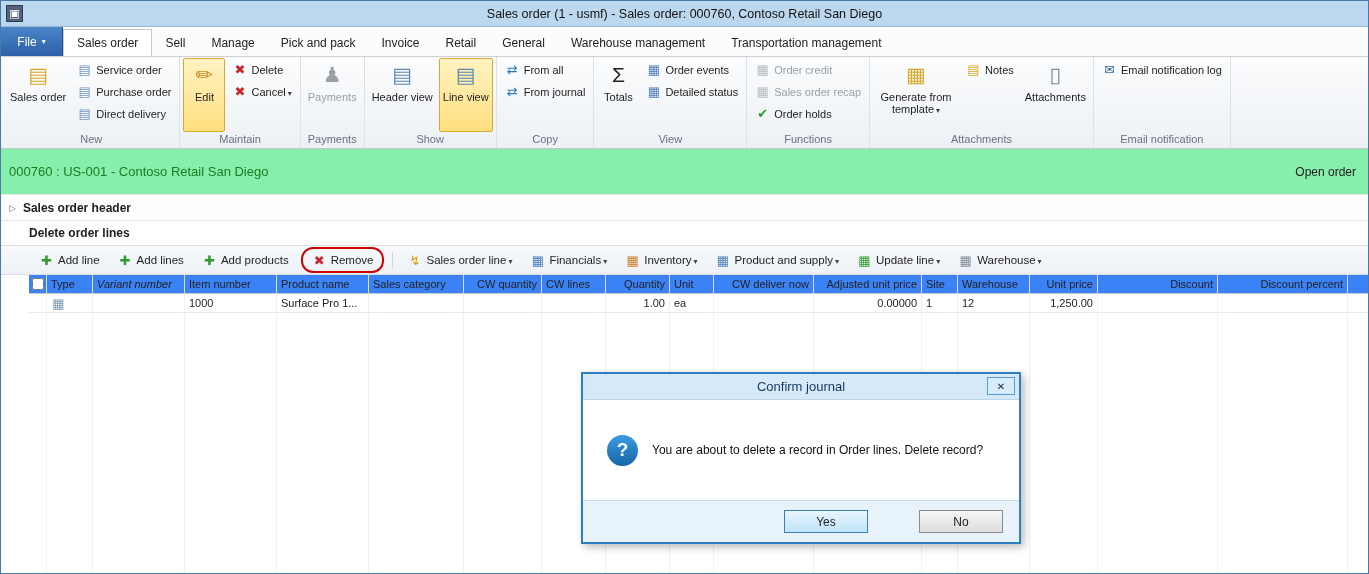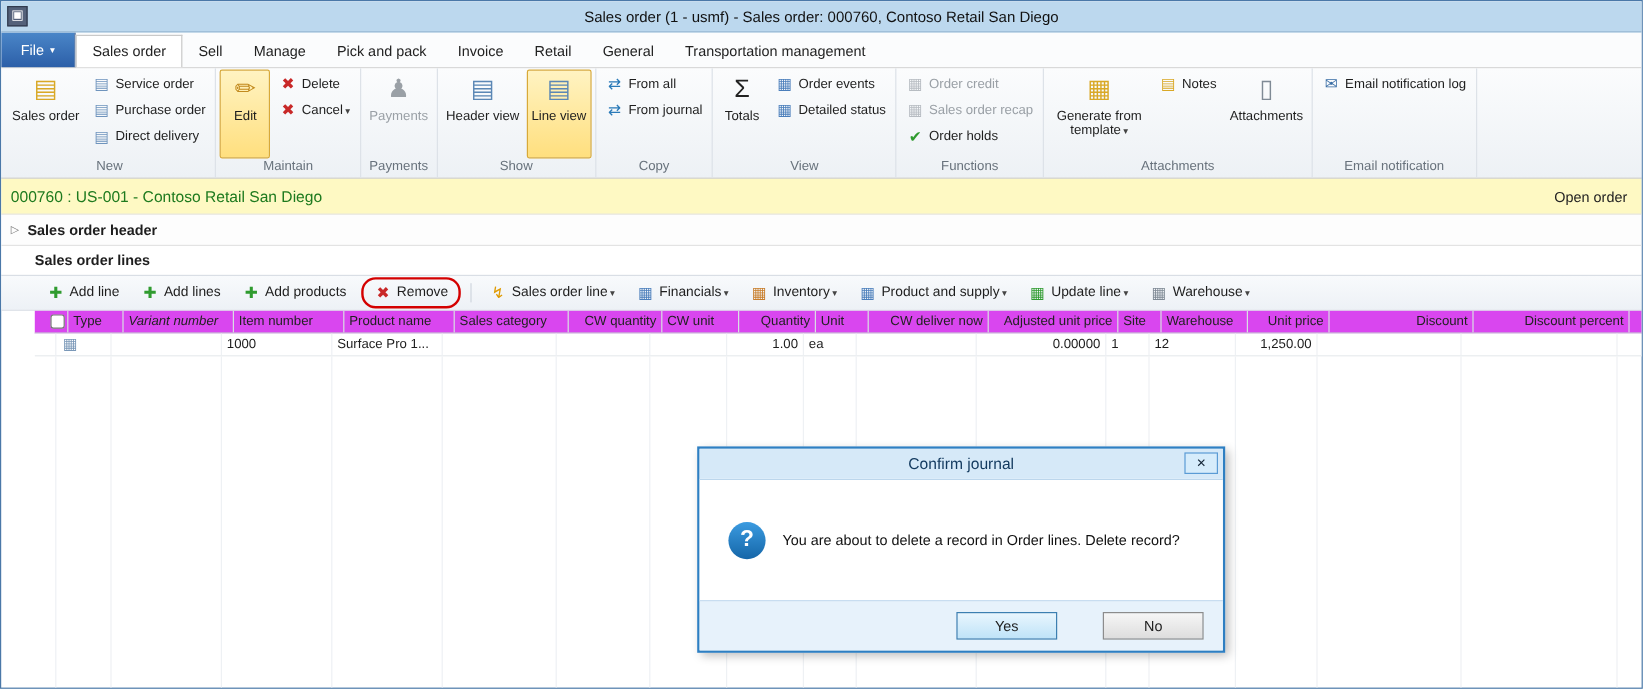--- a/index.html
+++ b/index.html
@@ -35,53 +35,53 @@
   .btn-big { min-width:42px; max-width:86px; height:74px; display:flex; flex-direction:column; align-items:center; padding:3px 3px 0; font-size:11px; line-height:12px; text-align:center; border:1px solid transparent; }
   .btn-big .bic { height:26px; font-size:21px; line-height:26px; margin-bottom:3px; }
   .btn-big.active { background:linear-gradient(#fff3c2,#ffdf7e); border-color:#d8a938; border-radius:2px; }
   .btn-big.disabled, .btn-small.disabled { color:#9aa0a6; }
   .rstack { display:flex; flex-direction:column; gap:1px; padding-top:1px; }
   .btn-small { display:flex; align-items:center; gap:4px; height:21px; padding:0 5px; font-size:11px; white-space:nowrap; }
   .sic { width:15px; font-size:13px; text-align:center; flex:none; }
   .caret { font-size:8px; margin-left:2px; color:#444; }
 
   
-  .recordbar { height:30px; display:flex; align-items:center; justify-content:space-between; padding:0 12px 0 8px; border-bottom:1px solid #e3e3e3; background:#fef9c3; }
+  .recordbar { height:46px; display:flex; align-items:center; justify-content:space-between; padding:0 12px 0 8px; border-bottom:1px solid #e3e3e3; background:#86efac; }
   .record-info { color:#1e7a1e; font-size:13px; }
   .open-order { font-size:12px; color:#222; }
   .section-hdr { height:26px; display:flex; align-items:center; gap:7px; padding-left:8px; border-bottom:1px solid #e3e3e3; background:#fdfdfd; font-weight:bold; font-size:12px; }
   .expander { color:#777; font-size:9px; }
   .lines-title { height:24px; display:flex; align-items:center; padding-left:28px; font-weight:bold; font-size:12px; background:#fff; }
 
   
   .toolbar { height:30px; background:linear-gradient(#f8fafc,#edf1f6); border-top:1px solid #d9dee5; border-bottom:1px solid #d9dee5; display:flex; align-items:center; padding-left:32px; gap:6px; }
   .tbtn { display:flex; align-items:center; gap:4px; font-size:11.5px; padding:2px 6px; height:22px; }
   .oval { border:2px solid #d40000; border-radius:12px; padding:0 3px; display:flex; align-items:center; }
   .tsep { width:1px; height:16px; background:#cfd6de; margin:0 2px; }
 
   
   .grid { padding-left:28px; }
-  .grid-header { display:flex; height:19px; background:#d946ef; border-bottom:1px solid #c3cad1;justify-content:center; }
+  .grid-header { display:flex; height:19px; background:#3b82f6; border-bottom:1px solid #c3cad1; }
   .gh-cell { font-size:11px; color:#222; padding:0 4px; border-right:1px solid #d9dee3; display:flex; align-items:center; }
   .grid-row { display:flex; height:19px; border-bottom:1px solid #e8ebee; background:#fff; }
   .gr-cell { font-size:11px; padding:0 4px; border-right:1px solid #eef1f4; display:flex; align-items:center; overflow:hidden; white-space:nowrap; }
   .l { justify-content:flex-start; } .r { justify-content:flex-end; } .c { justify-content:center; }
   .grid-empty { display:flex; height:278px; }
   .ge-col { border-right:1px solid #eef1f4; height:100%; }
   input[type=checkbox] { width:12px; height:12px; margin:0; }
 
   
   .dialog { position:absolute; left:580px; top:371px; width:440px; height:172px; background:#fff; border:2px solid #2e7fc2; box-shadow:3px 3px 8px rgba(0,0,0,.28); z-index:10; display:flex; flex-direction:column; }
   .dialog-titlebar { height:25px; background:#d6e9f8; position:relative; display:flex; align-items:center; justify-content:center; flex:none; }
   .dialog-title { font-size:13px; color:#12395e; }
   .dialog-close { position:absolute; right:4px; top:3px; width:28px; height:18px; background:#d6ecfb; border:1px solid #5a9bd5; font-size:10px; line-height:15px; text-align:center; color:#123; }
   .dialog-body { flex:1; background:#fff; border-top:1px solid #bcd6ec; display:flex; align-items:center; gap:14px; padding:0 24px; }
   .qicon { width:31px; height:31px; border-radius:50%; background:linear-gradient(#3b9be0,#1566a8); color:#fff; font-weight:bold; font-size:19px; display:flex; align-items:center; justify-content:center; flex:none; }
   .dialog-message { font-size:12px; color:#111; }
-  .dialog-footer { height:42px; background:#e7f2fb; border-top:1px solid #c8ddf0; display:flex; align-items:center; justify-content:flex-end; gap:5px; padding-right:16px; flex:none; }
+  .dialog-footer { height:42px; background:#e7f2fb; border-top:1px solid #c8ddf0; display:flex; align-items:center; justify-content:flex-end; gap:18px; padding-right:16px; flex:none; }
   .btn-yes { width:84px; height:23px; background:linear-gradient(#e9f6fe,#bfe3f8); border:1px solid #3c7fb1; font-size:12px; }
   .btn-no  { width:84px; height:23px; background:linear-gradient(#f6f6f6,#dddddd); border:1px solid #8c8c8c; font-size:12px;margin-left:33px; }
 </style>
 </head>
 <body>
 
 <div class="titlebar">
   <div class="app-icon">▣</div>
   <div class="titlebar-title">Sales order (1 - usmf) - Sales order: 000760, Contoso Retail San Diego</div>
 </div>
@@ -92,20 +92,21 @@
     <span class="fcaret">▾</span>
   </button>
   <div style="display:flex;">
       <div class="tab active">Sales order</div>
       <div class="tab">Sell</div>
       <div class="tab">Manage</div>
       <div class="tab">Pick and pack</div>
       <div class="tab">Invoice</div>
       <div class="tab">Retail</div>
       <div class="tab">General</div>
+      <div class="tab">Warehouse management</div>
       <div class="tab">Transportation management</div>
     </div>
 </div>
 
 <div class="ribbon">
     <div class="rgroup">
       <div class="rgroup-content">
         <button class="btn-big">
           <span class="bic" style="color: rgb(217, 168, 38);">▤</span>
           <span>Sales order</span>
@@ -257,21 +258,21 @@
   <span class="record-info">000760 : US-001 - Contoso Retail San Diego</span>
   <span class="open-order">Open order</span>
 </div>
 
 <div class="section-hdr">
   <span class="expander">▷</span>
   <span>Sales order header</span>
 </div>
 
 <div class="lines-title">
-  <span>Sales order lines</span>
+  <span>Delete order lines</span>
 </div>
 
 <div class="toolbar">
     <button class="btn-small tbtn">
       <span class="sic" style="color: rgb(47, 155, 47);">✚</span>
       <span>Add line</span>
     </button>
     <button class="btn-small tbtn">
       <span class="sic" style="color: rgb(47, 155, 47);">✚</span>
       <span>Add lines</span>
@@ -317,21 +318,21 @@
   <div class="grid-header">
       <div class="gh-cell c" style="width: 18px;">
         <input type="checkbox" style="">
       </div>
       <div class="gh-cell l" style="width: 46px;">Type</div>
       <div class="gh-cell l" style="width: 92px; font-style: italic;">Variant number</div>
       <div class="gh-cell l" style="width: 92px;">Item number</div>
       <div class="gh-cell l" style="width: 92px;">Product name</div>
       <div class="gh-cell l" style="width: 95px;">Sales category</div>
       <div class="gh-cell r" style="width: 78px;">CW quantity</div>
-      <div class="gh-cell l" style="width: 64px;">CW unit</div>
+      <div class="gh-cell l" style="width: 64px;">CW lines</div>
       <div class="gh-cell r" style="width: 64px;">Quantity</div>
       <div class="gh-cell l" style="width: 44px;">Unit</div>
       <div class="gh-cell r" style="width: 100px;">CW deliver now</div>
       <div class="gh-cell r" style="width: 108px;">Adjusted unit price</div>
       <div class="gh-cell l" style="width: 36px;">Site</div>
       <div class="gh-cell l" style="width: 72px;">Warehouse</div>
       <div class="gh-cell r" style="width: 68px;">Unit price</div>
       <div class="gh-cell r" style="width: 120px;">Discount</div>
       <div class="gh-cell r" style="width: 130px;">Discount percent</div>
     </div>

